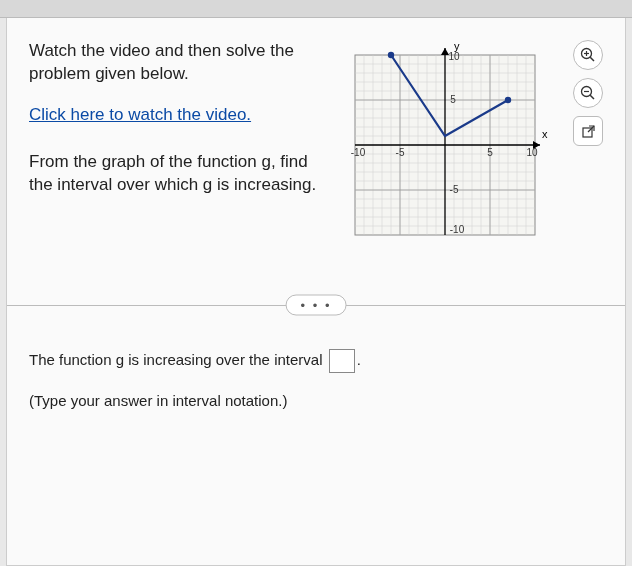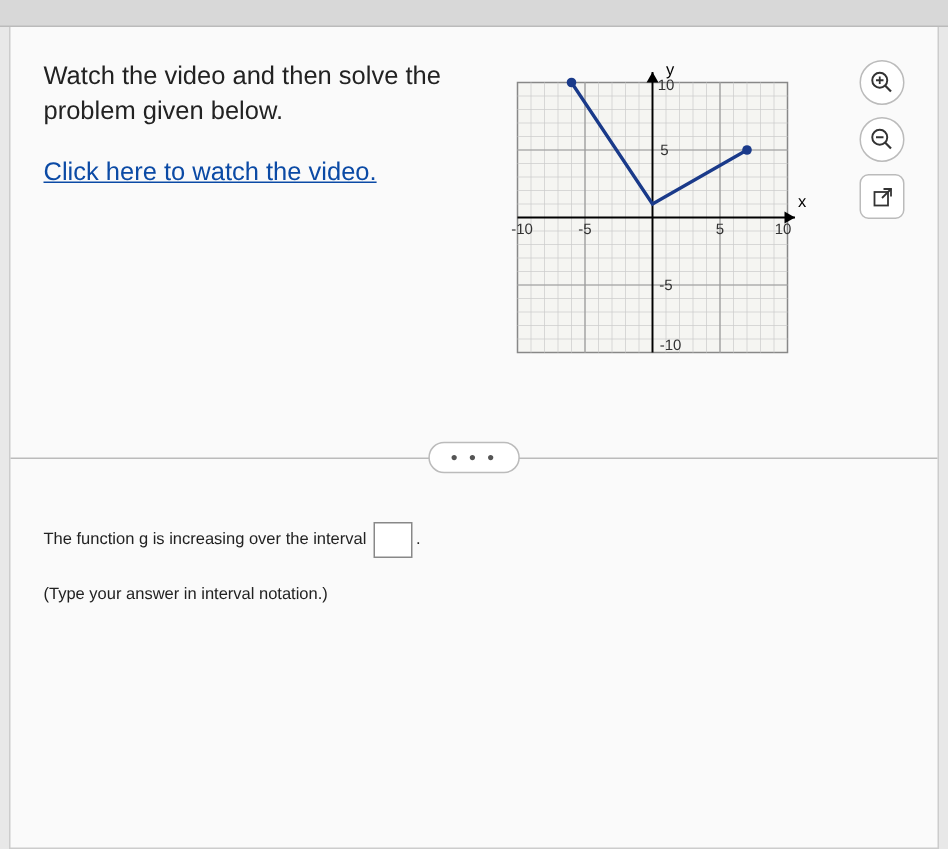--- a/index.html
+++ b/index.html
@@ -19,21 +19,21 @@
     background: #fafafa;
     margin: 0 6px;
     border: 1px solid #ccc;
     border-top: none;
     height: 548px;
     position: relative;
   }
   .content-row {
     display: flex;
     padding: 22px 18px 10px 22px;
-    gap: 24px;
+    gap: 14px;
   }
   .text-col {
     flex: 1;
     font-size: 17px;
     color: #222;
     line-height: 1.35;
   }
   .para1 { margin-bottom: 18px; }
   .link {
     color: #0b4aa5;
@@ -88,21 +88,21 @@
     border: 1px solid #bbb;
     border-radius: 14px;
     padding: 2px 14px;
     font-size: 13px;
     letter-spacing: 2px;
     color: #555;
     cursor: pointer;
   }
   .answer-block {
     padding: 28px 22px 0 22px;
-    font-size: 11px;
+    font-size: 15px;
     color: #222;
     line-height: 1.6;
   }
   .answer-line1 { }
   .answer-input {
     display: inline-block;
     width: 26px; height: 24px;
     border: 1px solid #888;
     vertical-align: middle;
     margin: 0 2px;
@@ -116,20 +116,21 @@
 
 <div class="header-strip"></div>
 
 <div class="main-card">
 
   <div class="content-row">
 
     <div class="text-col">
       <p class="para1">Watch the video and then solve the problem given below.</p>
       <a class="link">Click here to watch the video.</a>
+      <p class="para2">From the graph of the function g, find the interval over which g is increasing.</p>
     </div>
 
     <div class="graph-col">
       <svg width="210" height="210" viewBox="0 0 210 210">
 
         <rect x="15" y="15" width="180" height="180" fill="#f5f5f2" stroke="#888" stroke-width="1"></rect>
 
         <g stroke="#ccc" stroke-width="0.5">
 
           <line x1="24" y1="15" x2="24" y2="195"></line>

